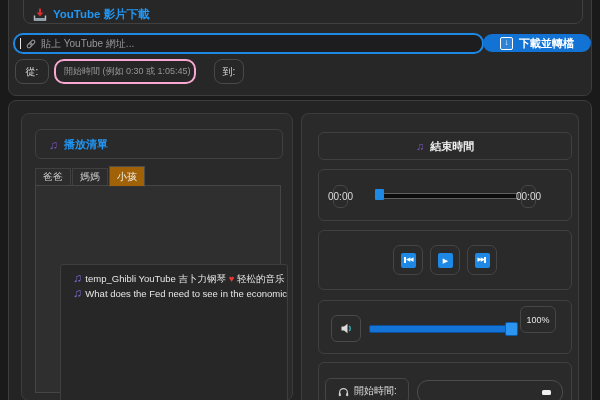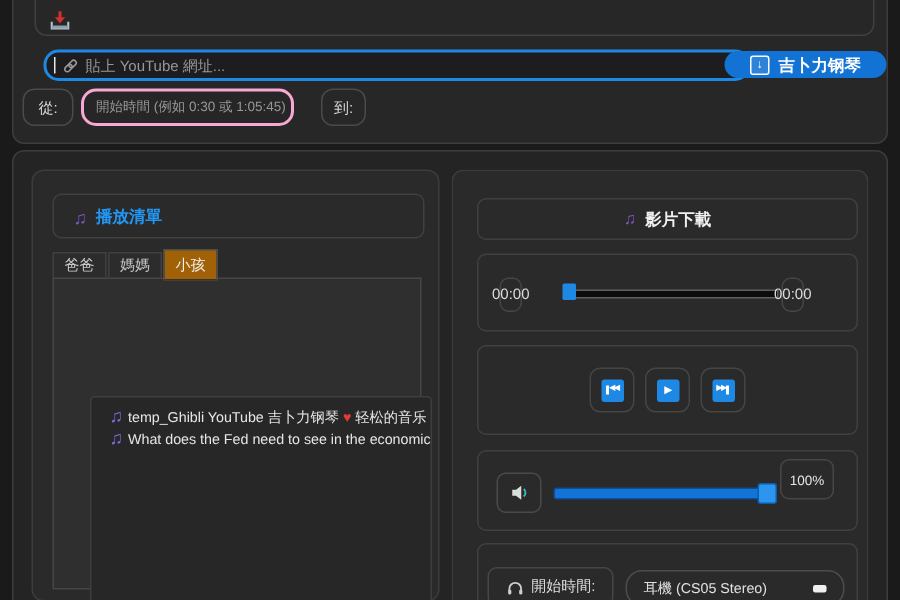--- a/index.html
+++ b/index.html
@@ -7,21 +7,21 @@
        background:#1a1a1a;font-family:"Liberation Sans",sans-serif;color:#ddd;}
   .panel{position:absolute;background:#272727;border:1px solid #3d3d3d;border-radius:8px;box-sizing:border-box;}
   .subpanel{position:absolute;background:#2a2a2a;border:1px solid #3c3c3c;border-radius:8px;box-sizing:border-box;}
   .groupbox{position:absolute;border:1px solid #404040;border-radius:6px;box-sizing:border-box;background:transparent;}
 
   
   #top-panel{left:8px;top:-14px;width:584px;height:110px;}
   #title-gb{left:14px;top:4px;width:560px;height:33px;border-radius:8px;}
   #title-row{position:absolute;left:9px;top:15px;display:flex;align-items:center;gap:6px;}
   #title-row .t{color:#2196f3;font-weight:bold;font-size:11.5px;}
-  #url-input{position:absolute;left:20px;top:46px;width:462px;height:17px;background:#1d1d1f;
+  #url-input{position:absolute;left:4px;top:46px;width:462px;height:17px;background:#1d1d1f;
              border:2px solid #1e88e5;border-radius:10px;display:flex;align-items:center;gap:4px;padding-left:5px;}
   .caret{width:1px;height:11px;background:#e8e8e8;}
   .ph{color:#979797;font-size:10px;white-space:nowrap;}
   #dl-btn{position:absolute;left:474px;top:47px;width:108px;height:18px;border:none;background:#1273d4;
           border-radius:10px;color:#fff;font-weight:bold;font-size:11px;display:flex;align-items:center;
           justify-content:center;gap:6px;font-family:inherit;cursor:pointer;}
   .dl-ico{width:11px;height:11px;border:1px solid #fff;border-radius:2px;display:flex;align-items:center;
           justify-content:center;font-size:8px;line-height:1;color:#fff;background:#e9f2ff22;}
   .label-box{position:absolute;border:1px solid #4a4a4a;border-radius:8px;display:flex;align-items:center;
              justify-content:center;font-size:10px;color:#d8d8d8;box-sizing:border-box;}
@@ -97,39 +97,40 @@
 
   <section class="panel" id="top-panel">
     <div class="groupbox" id="title-gb">
       <div id="title-row">
         <svg width="14" height="14" viewBox="0 0 14 14">
           <path d="M7 0.5 V5.5" stroke="#d32f2f" stroke-width="2" fill="none"></path>
           <path d="M3.6 4.5 L7 8.6 L10.4 4.5 Z" fill="#d32f2f"></path>
           <path d="M1.5 7.5 V12 H12.5 V7.5" stroke="#b9c3cc" stroke-width="1.4" fill="none"></path>
           <path d="M1.5 10 H12.5 V12 H1.5 Z" fill="#8fa0ad"></path>
         </svg>
+        <span class="t">YouTube 影片下載</span>
       </div>
     </div>
 
     <div id="url-input">
       <span class="caret"></span>
       <svg width="12" height="12" viewBox="0 0 14 14">
         <g transform="rotate(-45 7 7)" stroke="#9a9a9a" stroke-width="1.2" fill="none">
           <rect x="1.5" y="5" width="6.5" height="4" rx="2"></rect>
           <rect x="6" y="5" width="6.5" height="4" rx="2"></rect>
         </g>
       </svg>
       <span class="ph">貼上 YouTube 網址...</span>
     </div>
 
     <button id="dl-btn">
       <span class="dl-ico">
         <span>↓</span>
       </span>
-      <span>吉卜力钢琴</span>
+      <span>下載並轉檔</span>
     </button>
 
     <span class="label-box" id="from-label">從:</span>
     <div class="time-input" id="start-input">
       <span class="ph">開始時間 (例如 0:30 或 1:05:45)</span>
     </div>
     <span class="label-box" id="to-label">到:</span>
   </section>
 
   <section class="panel" id="bottom-panel">
@@ -156,21 +157,21 @@
             </div>
 
         </div>
       </div>
     </div>
 
     <div class="subpanel" id="player-panel">
 
       <div class="groupbox pgb" id="np-gb">
         <span class="note">♫</span>
-        <span class="t">影片下載</span>
+        <span class="t">結束時間</span>
       </div>
 
       <div class="groupbox pgb" id="seek-gb">
         <div class="time-box" id="elapsed-box">00:00</div>
         <div id="seek-track"></div>
         <div id="seek-thumb"></div>
         <div class="time-box" id="total-box">00:00</div>
       </div>
 
       <div class="groupbox pgb" id="ctrl-gb">
@@ -208,20 +209,19 @@
       <div class="groupbox pgb" id="out-gb">
         <div id="out-label">
           <svg width="13" height="13" viewBox="0 0 14 14">
             <path d="M2.8 10 V8 a4.2 4.2 0 0 1 8.4 0 V10" stroke="#cfcfcf" stroke-width="1.3" fill="none"></path>
             <rect x="1.9" y="8.6" width="2.3" height="3.6" rx="1.1" fill="#cfcfcf"></rect>
             <rect x="9.8" y="8.6" width="2.3" height="3.6" rx="1.1" fill="#cfcfcf"></rect>
           </svg>
           <span>開始時間:</span>
         </div>
         <div id="out-dd">
-          <span class="t">耳機 (CS05 Stereo)</span>
           <span id="dd-mark"></span>
         </div>
       </div>
 
     </div>
   </section>
 </div>
 
 </body></html>

